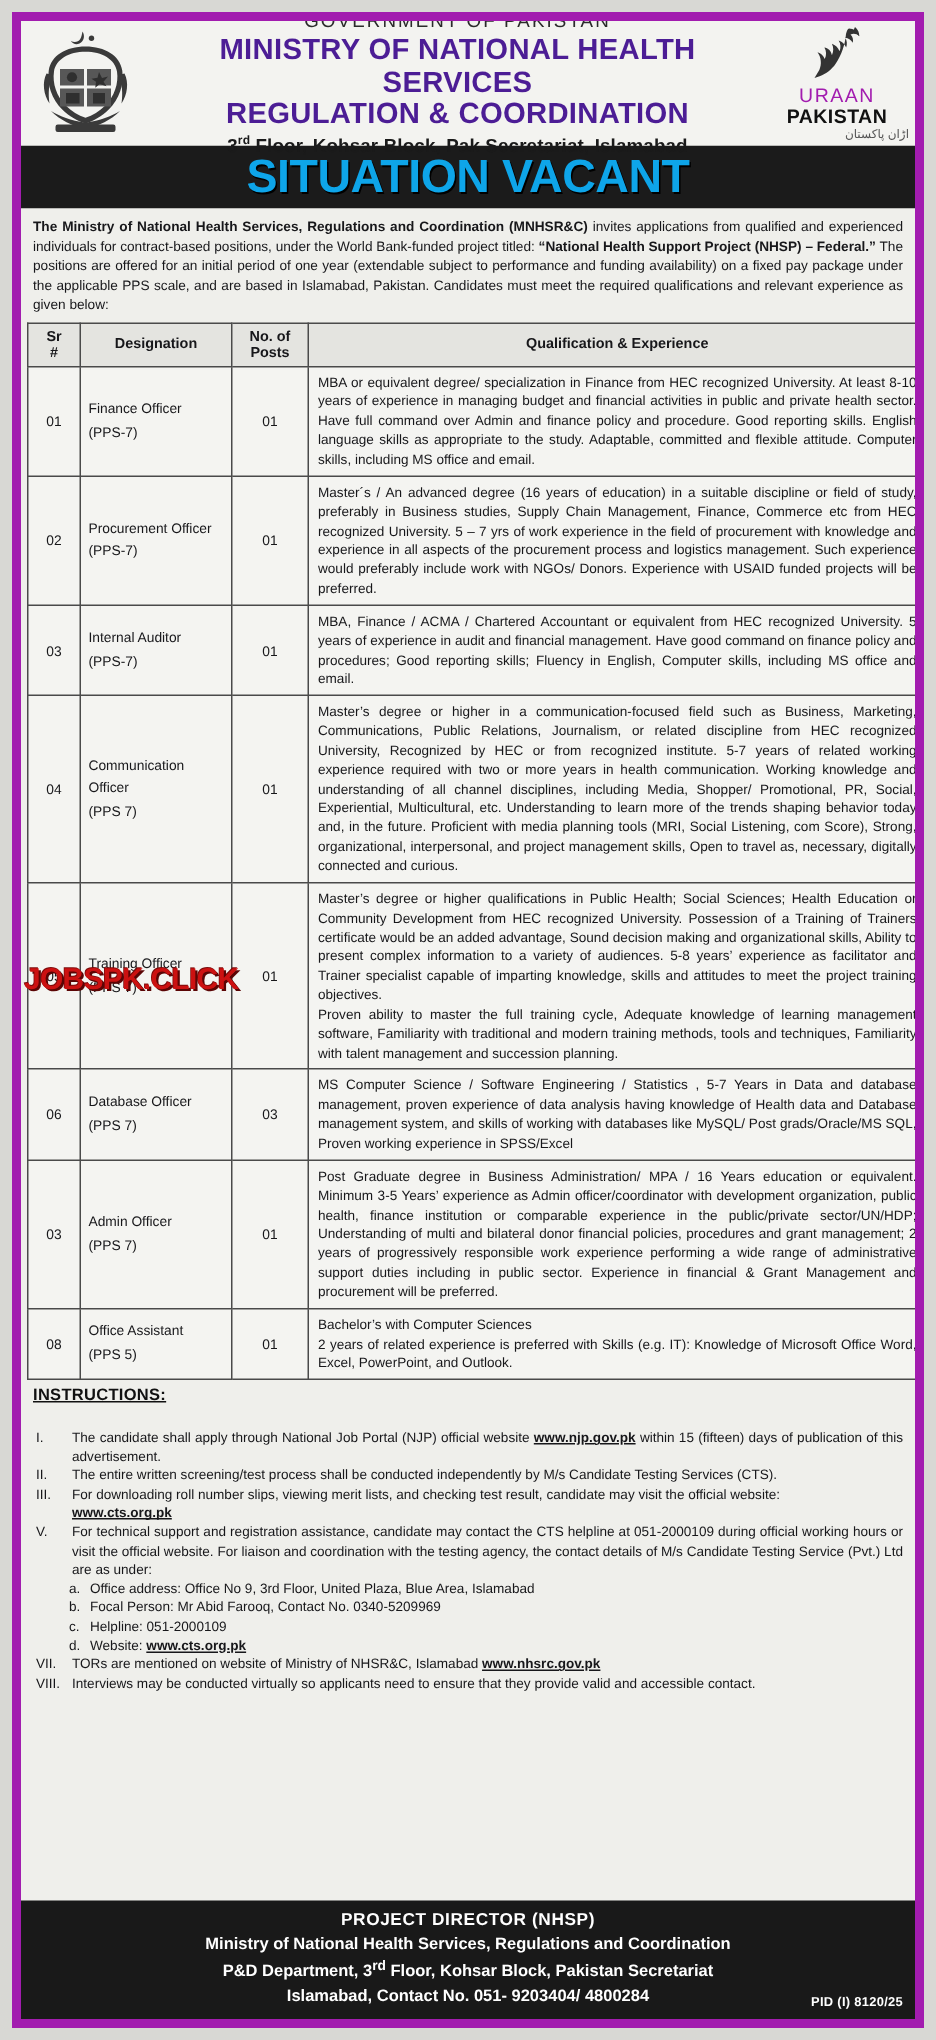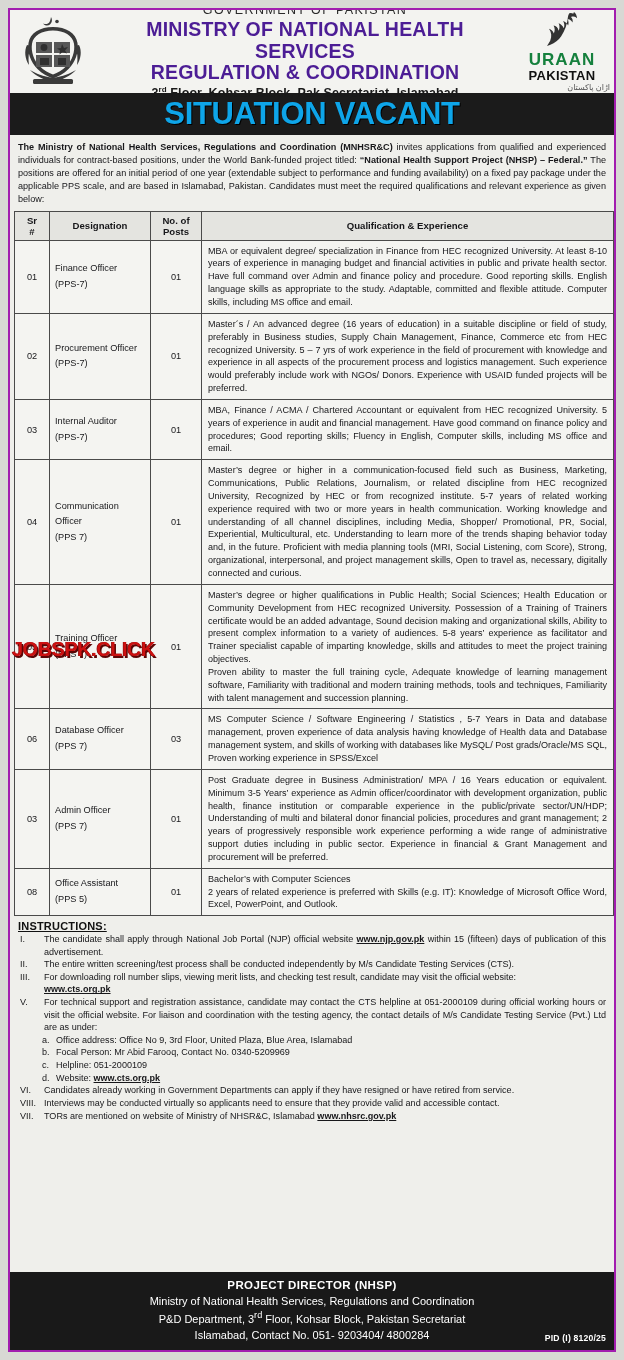--- a/index.html
+++ b/index.html
@@ -18,21 +18,21 @@
     overflow: hidden;
     box-sizing: border-box;
   }
   .sheet {
     position: absolute;
     left: 8px;
     top: 8px;
     width: 608px;
     height: 1344px;
     background: #efefeb;
-    border: 2px solid #a21caf;
+    border: 6px solid #a21caf;
     box-sizing: border-box;
     overflow: hidden;
   }
 
   
   .header {
     position: relative;
     height: 83px;
     background: #f3f3f0;
     display: flex;
@@ -76,24 +76,24 @@
   }
   .addr-line sup { font-size: 8px; }
   .uraan {
     width: 96px;
     flex: 0 0 96px;
     text-align: center;
     padding-right: 4px;
   }
   .uraan-bird { display:block; margin: 0 auto; }
   .uraan-t1 {
-    font-size: 17px;
-    font-weight: bold;
+    font-size: 13px;
+    font-weight: normal;
     letter-spacing: 1px;
-    color: #15803d;
+    color: #a21caf;
     line-height: 1.05;
   }
   .uraan-t2 {
     font-size: 13px;
     font-weight: bold;
     letter-spacing: 0.3px;
     color: #111;
     line-height: 1.05;
   }
   .uraan-urdu {
@@ -178,21 +178,21 @@
   
   .instr-wrap {
     padding: 4px 8px 2px 8px;
   }
   .instr-title {
     font-size: 11px;
     font-weight: bold;
     text-decoration: underline;
     color: #111;
     letter-spacing: 0.2px;
-    margin-bottom: 1px;
+    margin-bottom: 16px;
   }
   .instr-row {
     display: flex;
     font-size: 9.05px;
     line-height: 1.36;
     color: #17171a;
     margin-bottom: 0.5px;
   }
   .instr-num {
     flex: 0 0 24px;
@@ -225,21 +225,21 @@
     padding: 5px 0 6px 0;
   }
   .f1 {
     font-size: 11.5px;
     font-weight: bold;
     letter-spacing: 0.4px;
     line-height: 1.45;
   }
   .f2, .f3, .f4 {
     font-size: 11px;
-    font-weight: normal;
+    font-weight: bold;
     line-height: 1.45;
   }
   .f4 { position: relative; }
   .pid {
     position: absolute;
     right: 8px;
     bottom: 7px;
     font-size: 8.6px;
     font-weight: bold;
     color: #fff;
@@ -467,30 +467,26 @@
       <div class="sub-row">
         <div class="sub-num">c.</div>
         <div>Helpline: 051-2000109</div>
       </div>
       <div class="sub-row">
         <div class="sub-num">d.</div>
         <div><span>Website: </span><span class="lnk">www.cts.org.pk</span></div>
       </div>
 
       <div class="instr-row">
-        <div class="instr-num">VI.</div>
-        <div class="instr-text"><span>Candidates already working in Government Departments can apply if they have resigned or have retired from service.</span></div>
+        <div class="instr-num">VII.</div>
+        <div class="instr-text"><span>TORs are mentioned on website of Ministry of NHSR&amp;C, Islamabad </span><span class="lnk">www.nhsrc.gov.pk</span></div>
       </div>
       <div class="instr-row">
         <div class="instr-num">VIII.</div>
         <div class="instr-text"><span>Interviews may be conducted virtually so applicants need to ensure that they provide valid and accessible contact.</span></div>
-      </div>
-      <div class="instr-row">
-        <div class="instr-num">VII.</div>
-        <div class="instr-text"><span>TORs are mentioned on website of Ministry of NHSR&amp;C, Islamabad </span><span class="lnk">www.nhsrc.gov.pk</span></div>
       </div>
     </div>
 
     <div class="watermark">JOBSPK.CLICK</div>
 
     <div class="footer">
       <div class="f1">PROJECT DIRECTOR (NHSP)</div>
       <div class="f2">Ministry of National Health Services, Regulations and Coordination</div>
       <div class="f3"><span>P&amp;D Department, 3</span><sup>rd</sup><span> Floor, Kohsar Block, Pakistan Secretariat</span></div>
       <div class="f4">Islamabad, Contact No. 051- 9203404/ 4800284</div>

